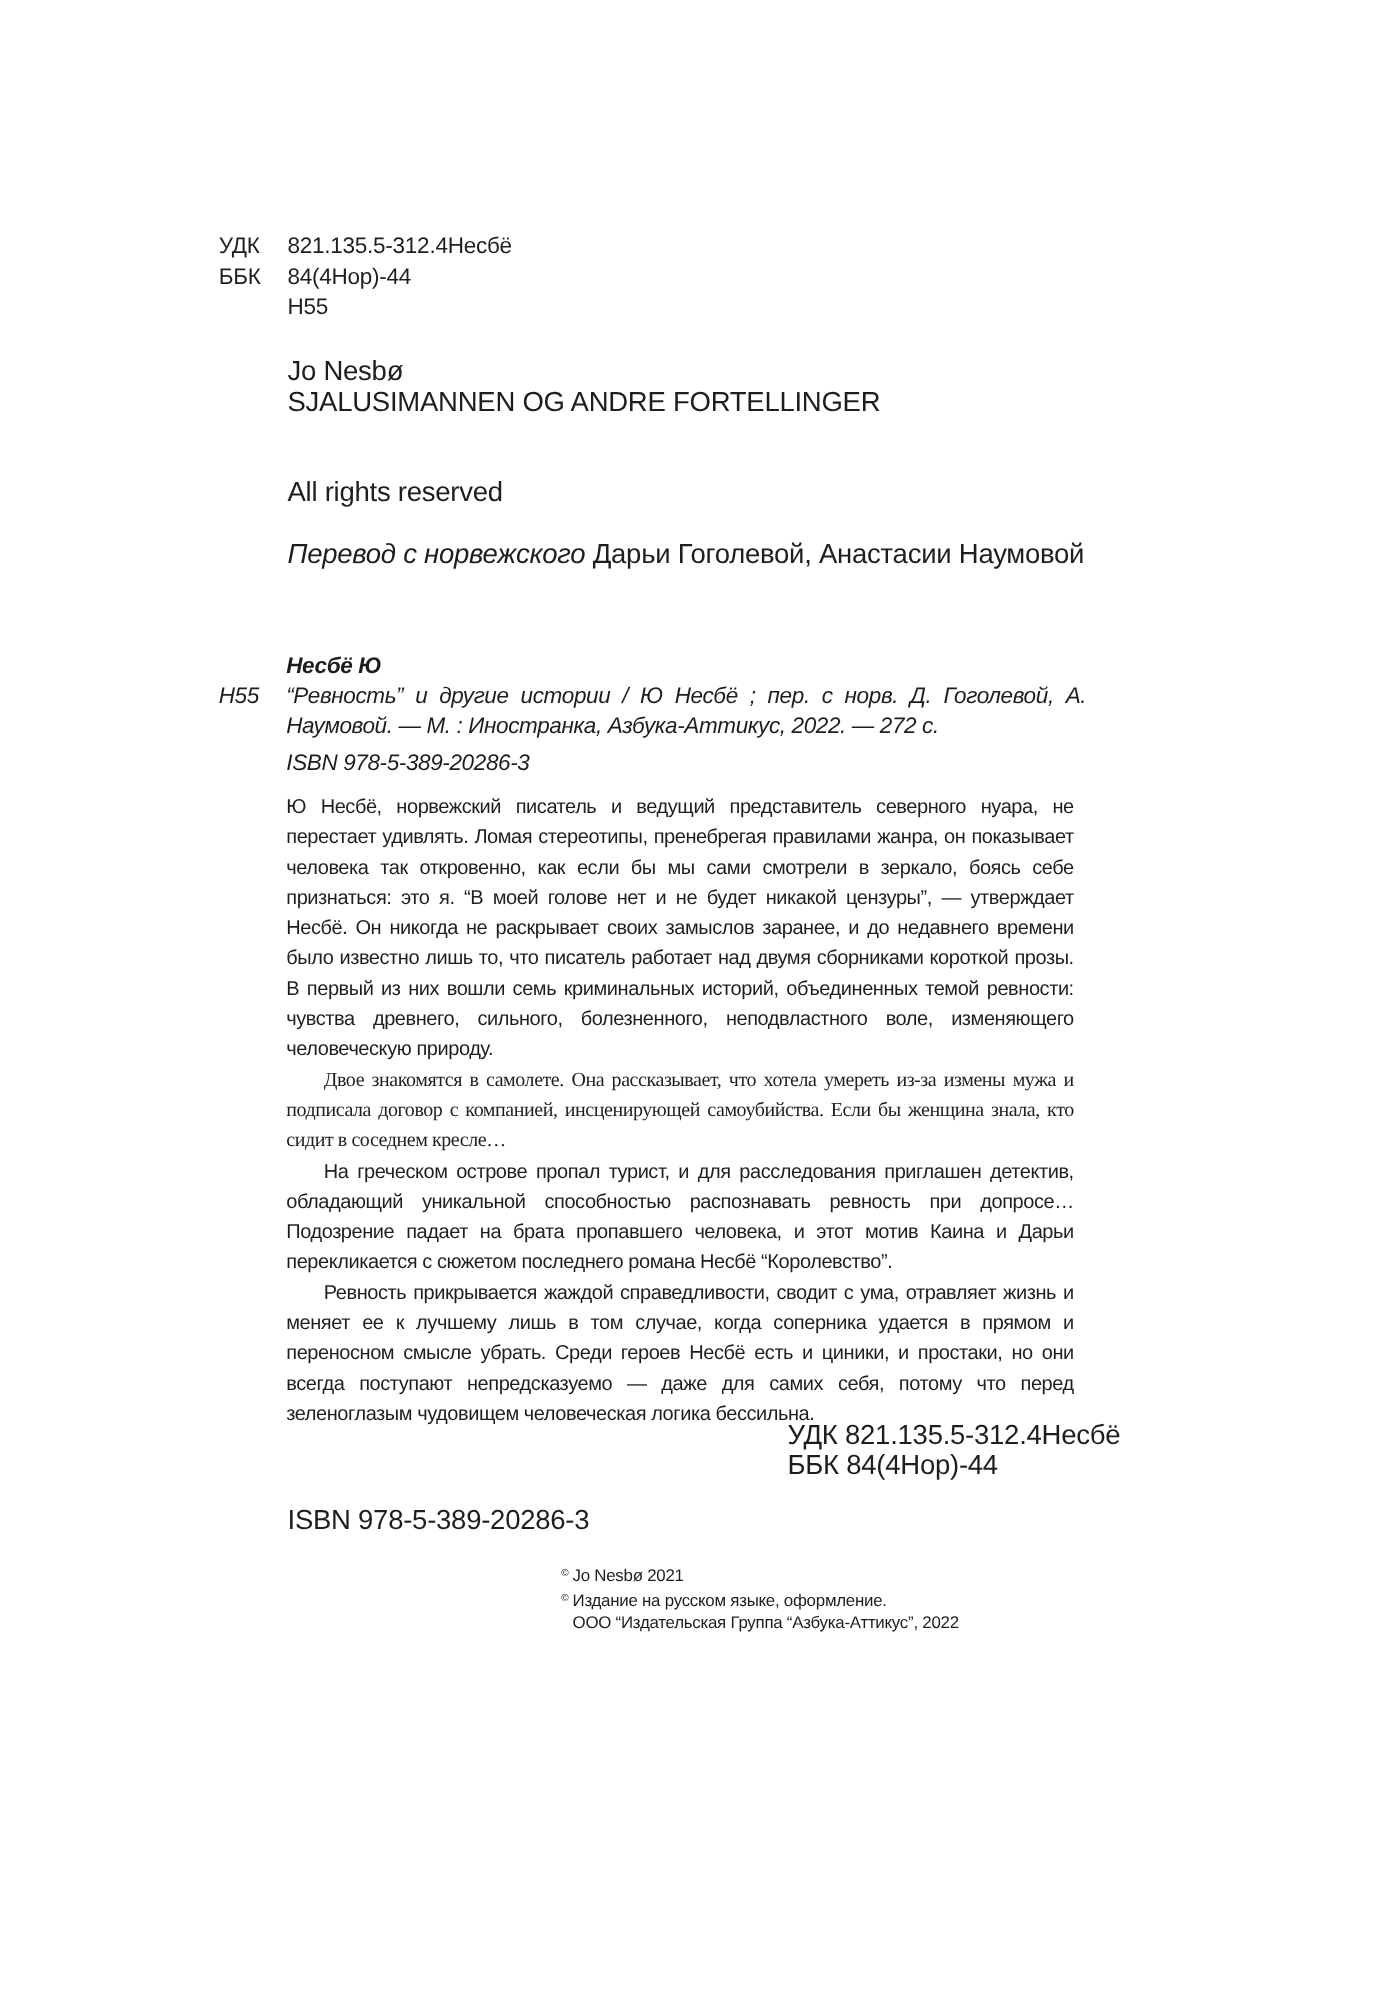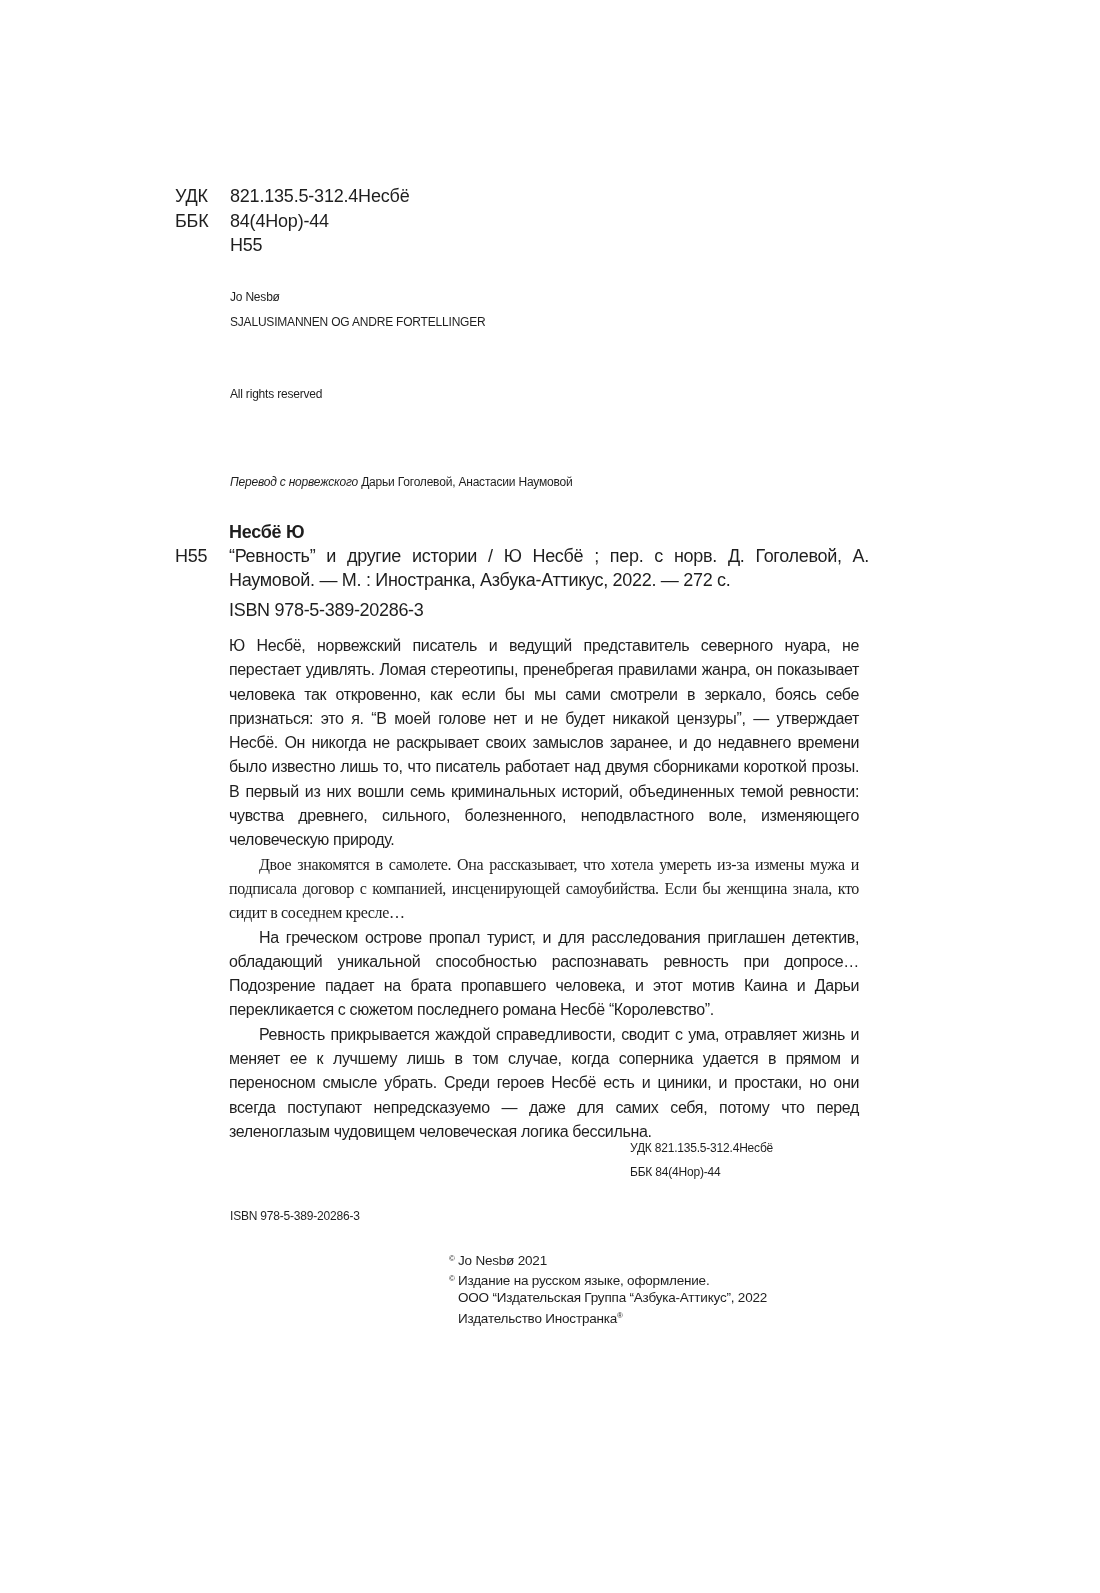--- a/index.html
+++ b/index.html
@@ -15,21 +15,21 @@
       font-family: "Liberation Sans", sans-serif;
       color: #1e1e1e;
     }
     .page {
       position: absolute;
       left: 0; top: 0;
       width: 1100px; height: 1261px;
     }
     .abs { position: absolute; }
     .line {
-      font-size: 12px;
+      font-size: 22px;
       line-height: 24px;
       white-space: nowrap;
       letter-spacing: -0.2px;
     }
     .cls-row {
       position: absolute;
       left: 175px;
       font-size: 18px;
       line-height: 24px;
       white-space: nowrap;
@@ -54,21 +54,21 @@
     }
     .body-text p.indent { text-indent: 30px; }
 
     .biblio {
       position: absolute;
       left: 175px;
       font-size: 18px;
       line-height: 24px;
       letter-spacing: -0.3px;
     }
-    .biblio-row { display: flex; }
+    .biblio-row { display: flex; font-style: italic; }
     .biblio-key { width: 54px; flex: none; }
     .biblio-val { width: 640px; }
 
     .copy {
       position: absolute;
       left: 449px;
       font-size: 13.5px;
       line-height: 17.5px;
       white-space: nowrap;
       letter-spacing: -0.2px;
@@ -95,21 +95,21 @@
   </div>
   <div class="cls-row" style="top:233px;">
     <span class="cls-key"></span><span>Н55</span>
   </div>
 
   <div class="abs line" style="left:230px; top:285px;">Jo Nesbø</div>
   <div class="abs line" style="left:230px; top:310px;">SJALUSIMANNEN OG ANDRE FORTELLINGER</div>
 
   <div class="abs line" style="left:230px; top:382px;">All rights reserved</div>
 
-  <div class="abs line" style="left:230px; top:431px;margin-top:39px;">
+  <div class="abs line" style="left:230px; top:431px;">
     <span class="it">Перевод с норвежского</span><span> Дарьи Гоголевой, Анастасии Наумовой</span>
   </div>
 
 
   <div class="biblio" style="top:520px;">
     <div class="biblio-row">
       <div class="biblio-key"></div>
       <div class="biblio-val bold">Несбё Ю</div>
     </div>
     <div class="biblio-row">
@@ -131,16 +131,15 @@
 
   <div class="abs line" style="left:630px; top:1136px;">УДК 821.135.5-312.4Несбё</div>
   <div class="abs line" style="left:630px; top:1160px;">ББК 84(4Нор)-44</div>
 
   <div class="abs line" style="left:230px; top:1204px;">ISBN 978-5-389-20286-3</div>
 
   <div class="copy" style="top:1250px;">
     <div><span class="sym">©</span><span>Jo Nesbø 2021</span></div>
     <div><span class="sym">©</span><span>Издание на русском языке, оформление.</span></div>
     <div class="cont">ООО “Издательская Группа “Азбука-Аттикус”, 2022</div>
-    <div class="cont"><span>Издательство Иностранка</span><sup class="reg">®</sup></div>
   </div>
 
 </div>
 
 </body></html>

